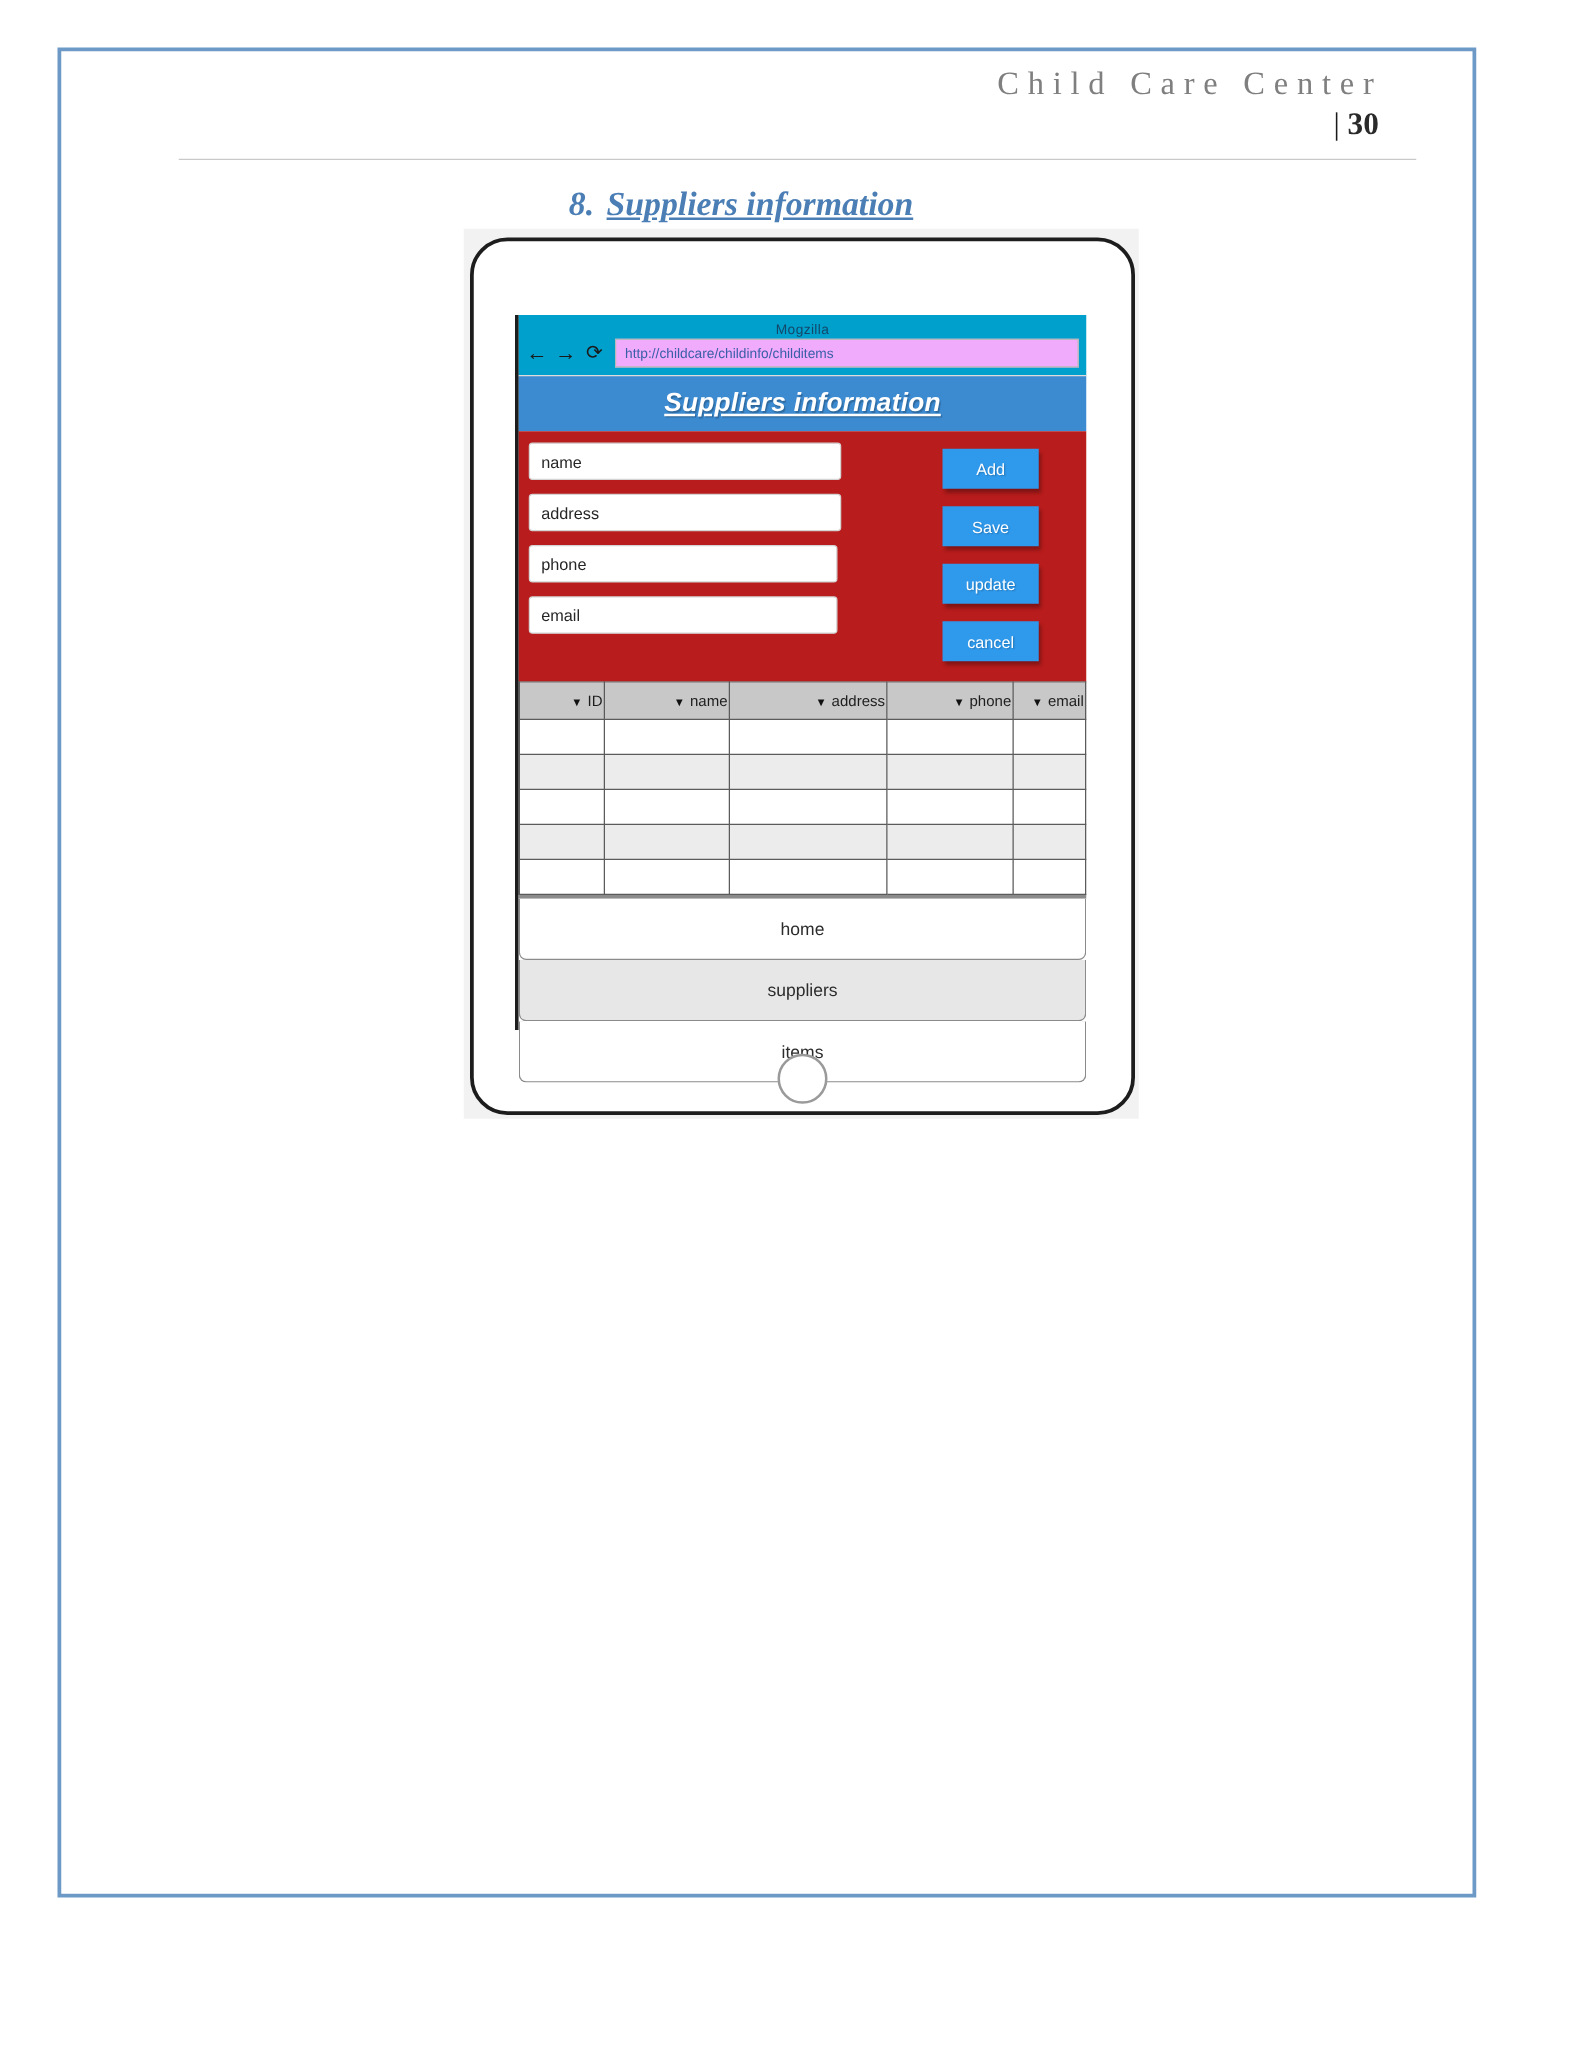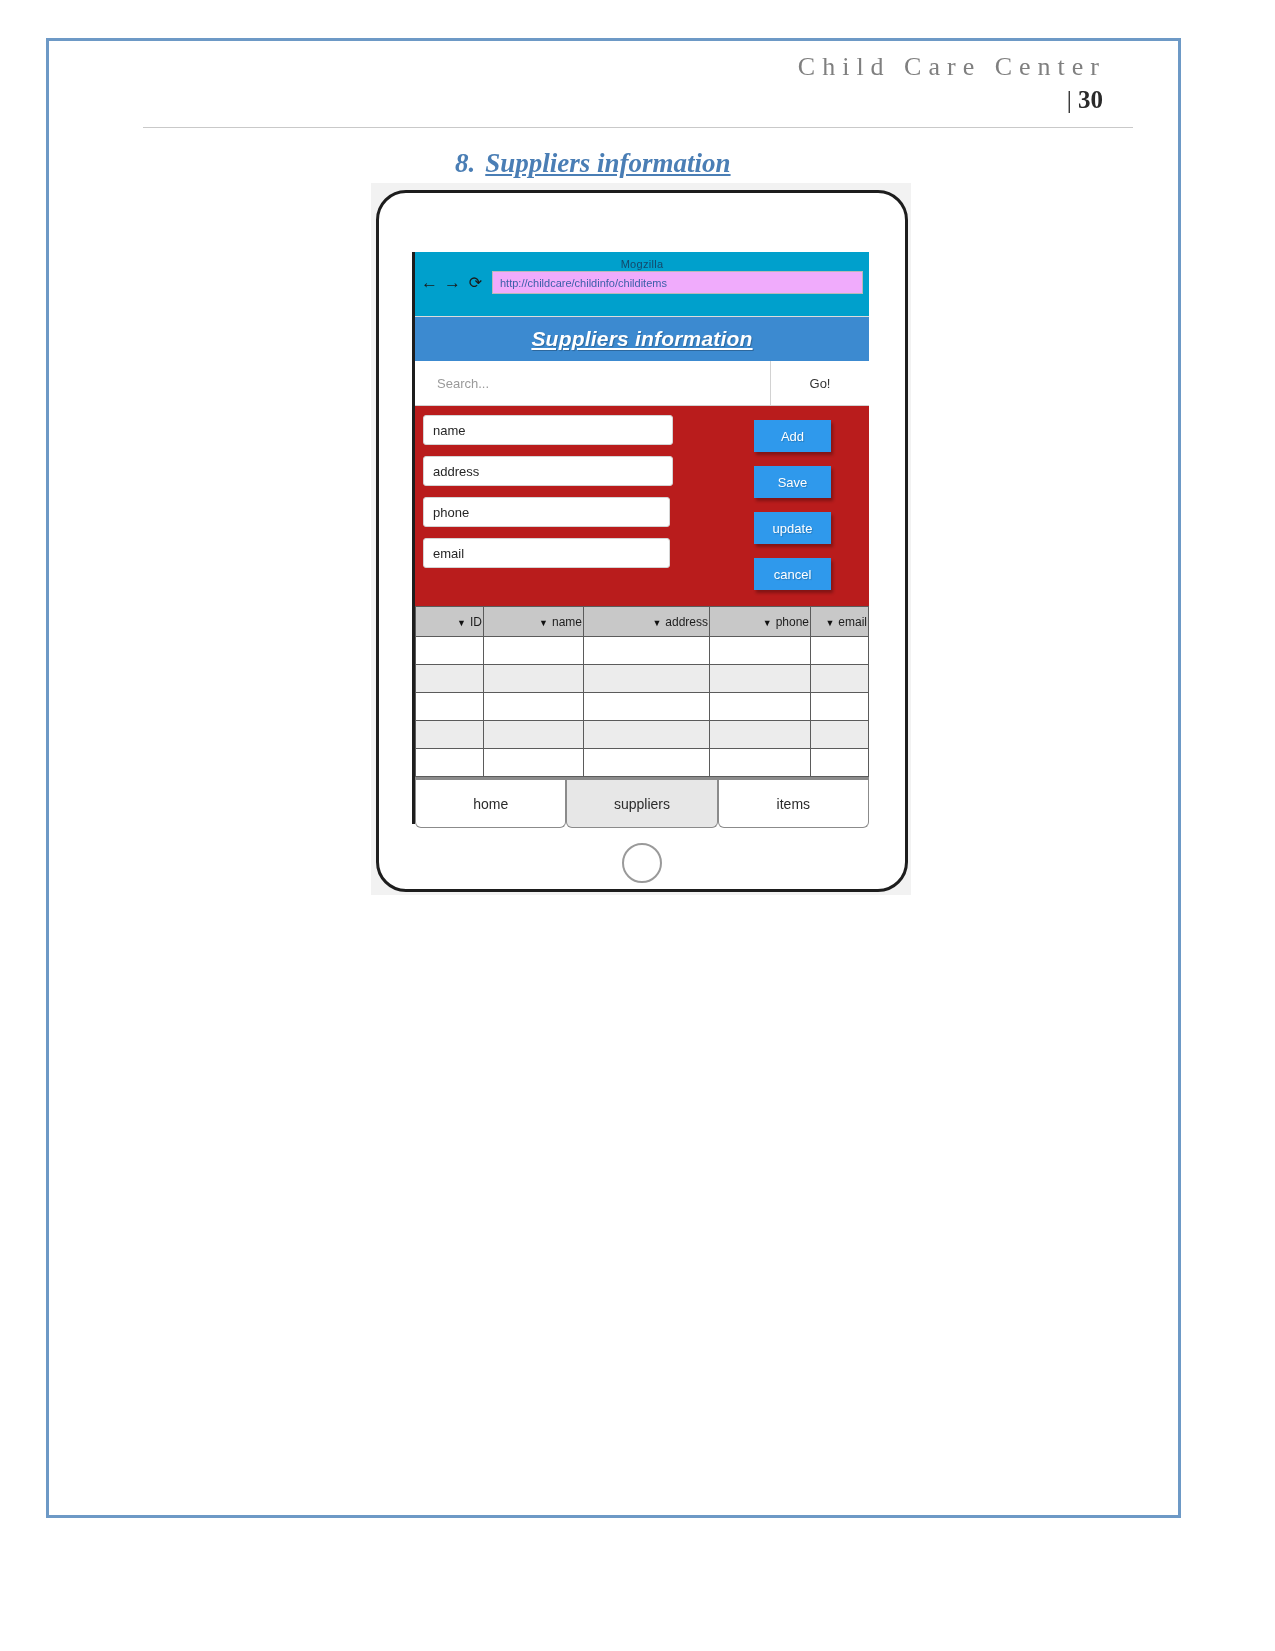--- a/index.html
+++ b/index.html
@@ -114,21 +114,21 @@
     width: 457px;
     height: 572px;
     background: #ffffff;
     box-sizing: border-box;
     border-left: 3px solid #1d1d1d;
   }
   .browser-chrome {
     background: #00a0cc;
     padding: 0;
     position: relative;
-    height: 64px;
+    height: 48px;
   }
   .browser-titlebar {
     text-align: center;
     font-size: 11px;
     color: #13486b;
     padding-top: 6px;
     letter-spacing: 0.3px;
   }
   .browser-navrow {
     display: flex;
@@ -286,20 +286,21 @@
   }
   .data-table tr.alt td {
     background: #ececec;
   }
 
   
   .tab-bar {
     display: flex;
     border-top: 3px solid #8b8b8b;
     background: #ffffff;
+    flex-direction: column;
   }
   .tab {
     flex: 1;
     height: 48px;
     line-height: 48px;
     text-align: center;
     font-size: 14px;
     color: #2b2b2b;
     background: #ffffff;
     border: 1px solid #8b8b8b;
@@ -354,24 +355,20 @@
       <span class="nav-icon">→</span>
       <span class="nav-icon reload">⟳</span>
       <div class="url-bar">http://childcare/childinfo/childitems</div>
     </div>
   </div>
 
   <div class="app-header">
     <span class="app-title">Suppliers information</span>
   </div>
 
-  <div class="search-row">
-    <input class="search-input" type="text" placeholder="Search..." style="">
-    <button class="go-button">Go!</button>
-  </div>
 
   <div class="form-area">
     <div class="form-fields">
       <input class="field" type="text" value="name" style="">
       <input class="field" type="text" value="address" style="">
       <input class="field narrow" type="text" value="phone" style="">
       <input class="field narrow" type="text" value="email" style="">
     </div>
     <div class="btn-col">
       <button class="btn">Add</button>

